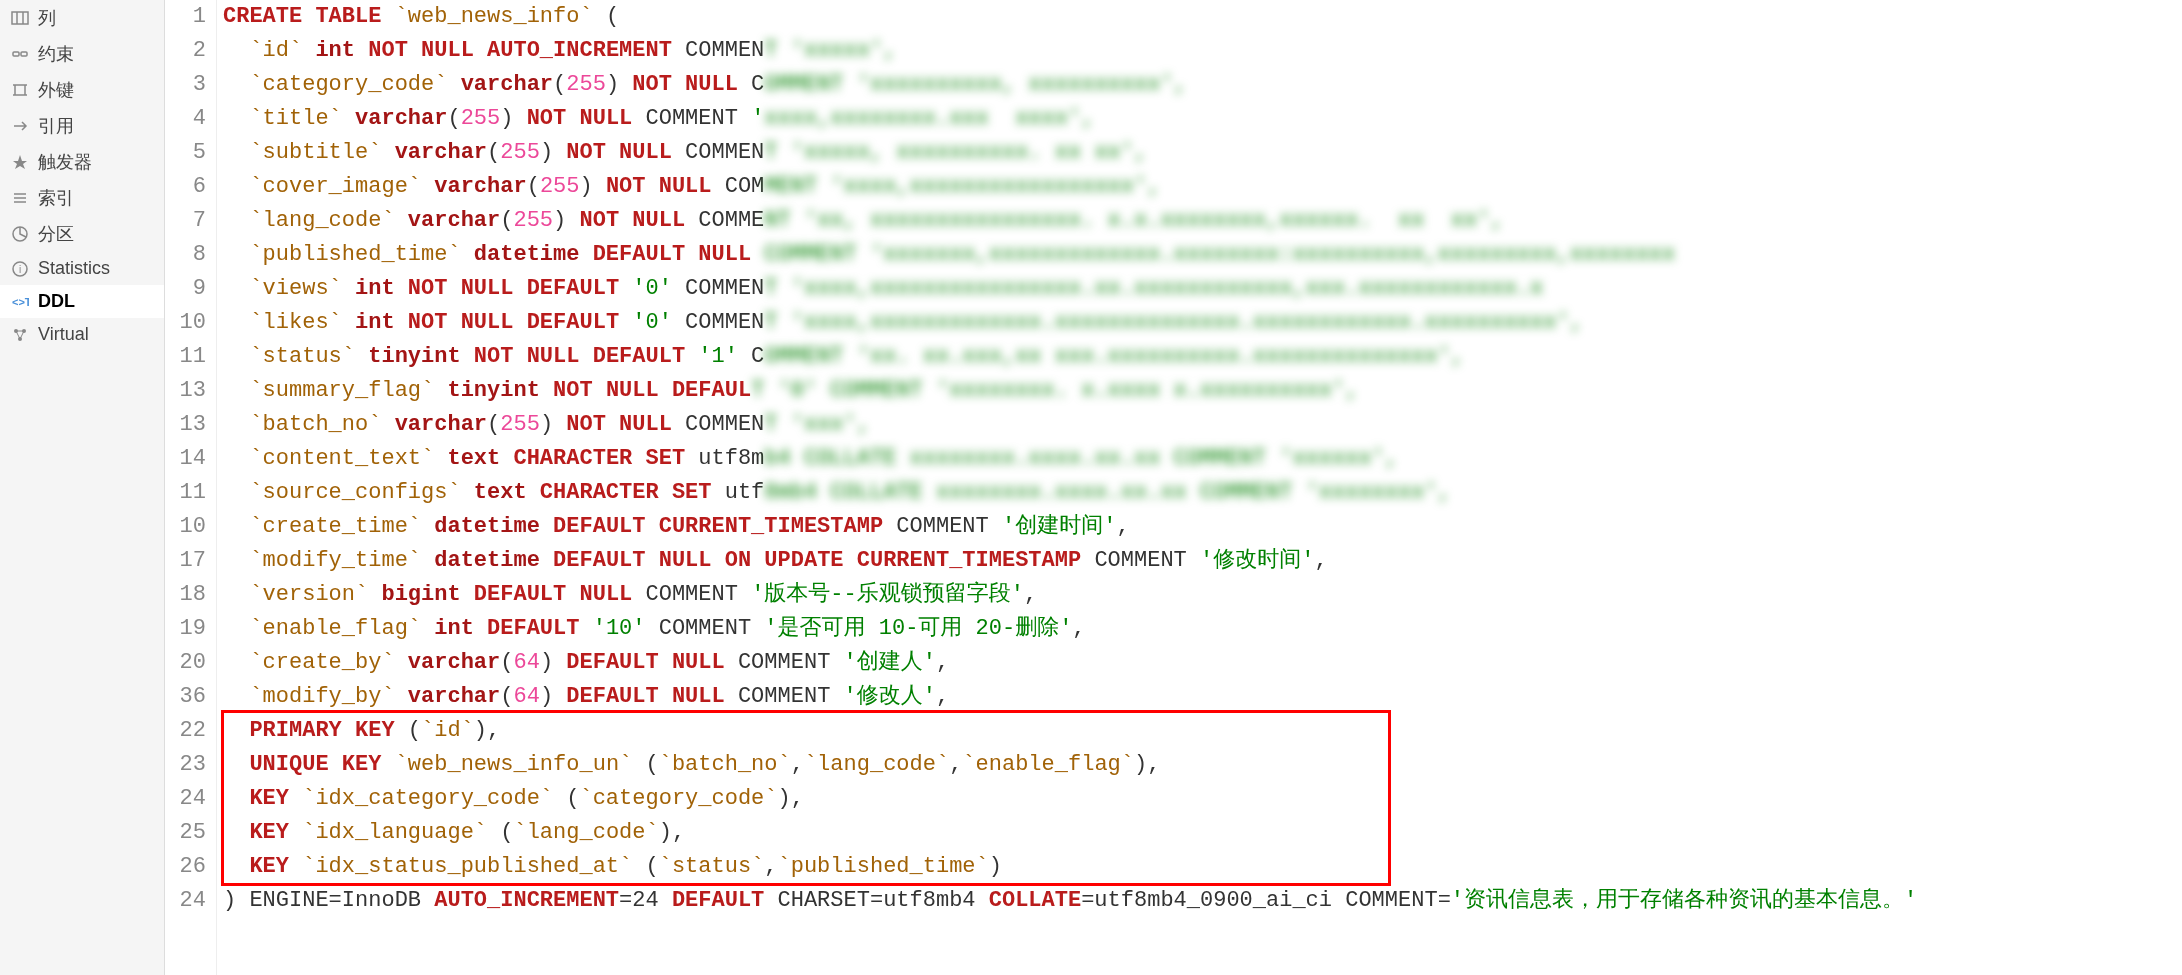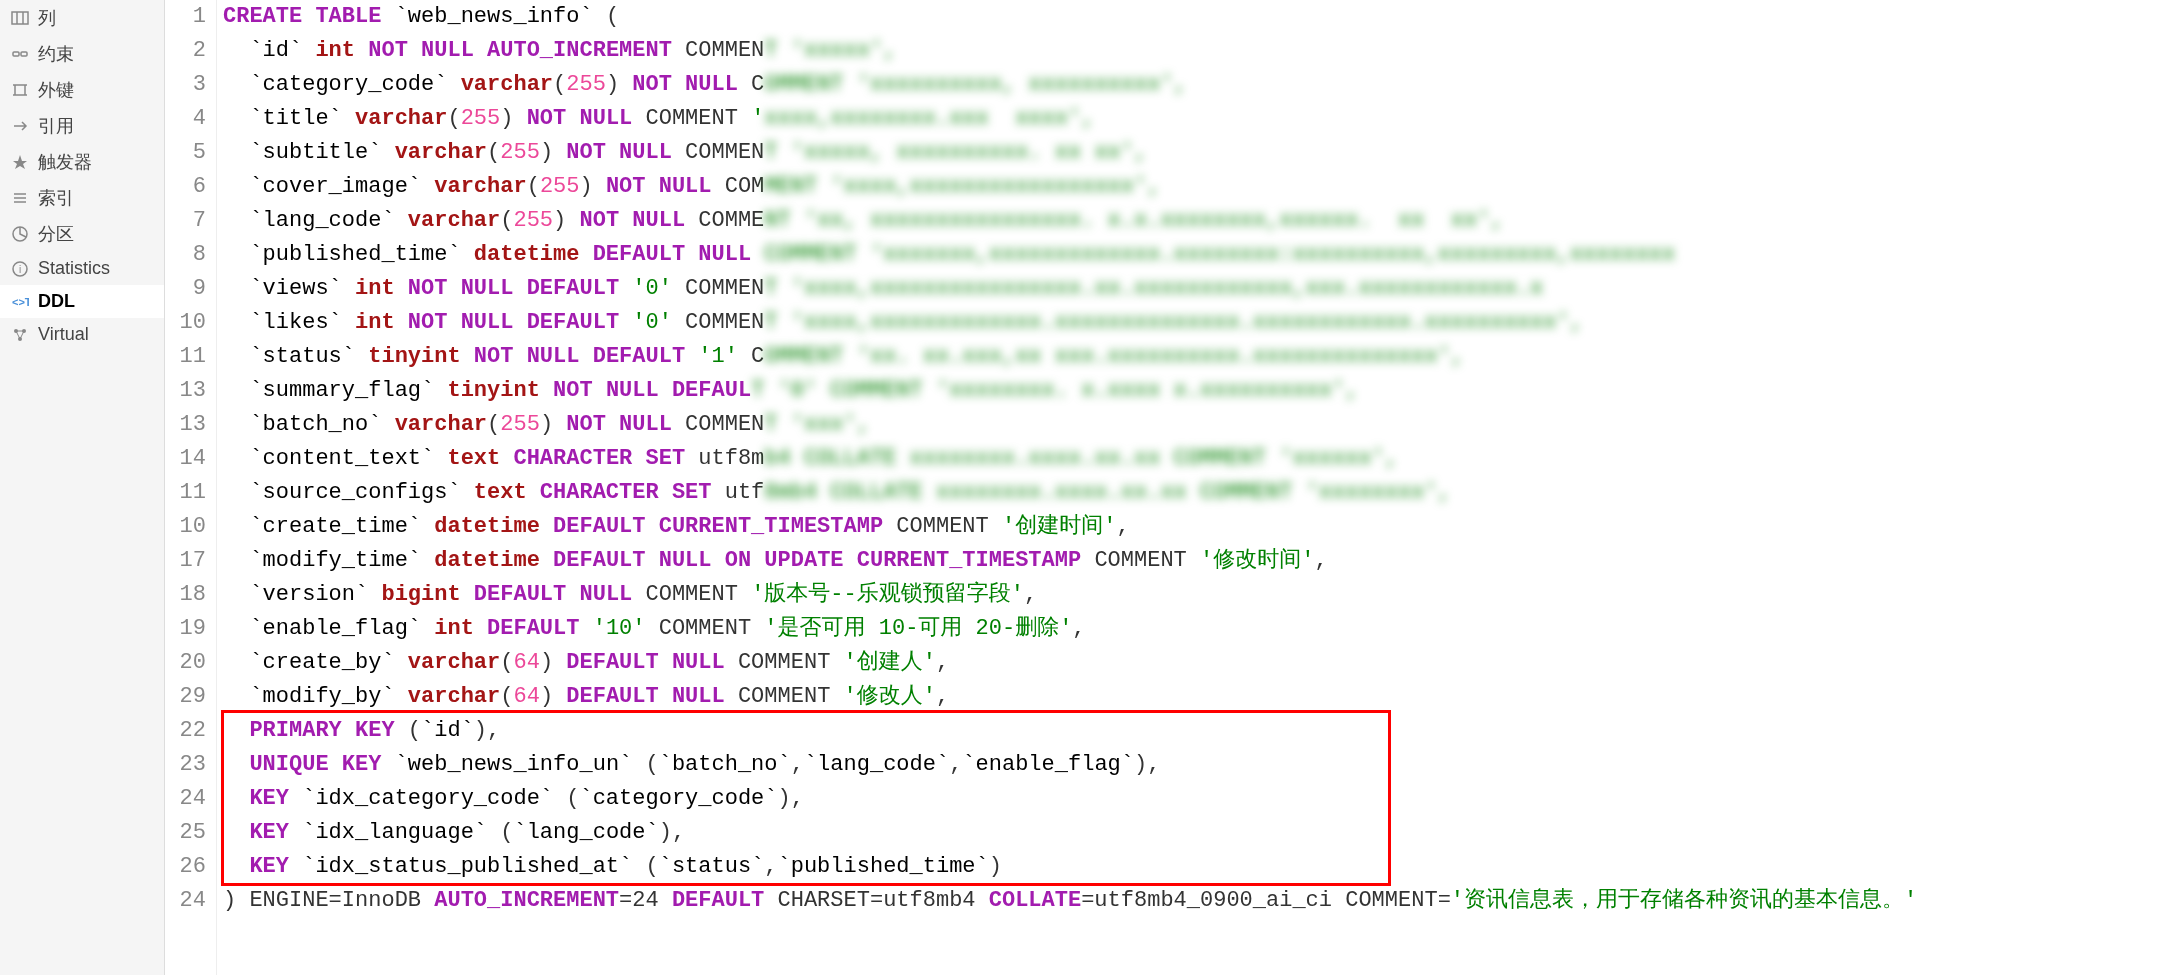--- a/index.html
+++ b/index.html
@@ -68,25 +68,25 @@
 }
 .code-line {
   height: 34px;
   white-space: pre;
 }
 .box-highlight {
   position: absolute;
   border: 3px solid #ff0000;
   pointer-events: none;
 }
-.kw { color: #a21caf; font-weight: bold; }
+.kw { color: #b91c1c; font-weight: bold; }
 .ty { color: #a31515; font-weight: bold; }
 .num { color: #ec4899; }
 .str { color: #008000; }
-.ident { color: #000000; }
+.ident { color: #a16207; }
 .blurred {
   filter: blur(5px);
   -webkit-filter: blur(5px);
   color: #008000;
 }
 </style>
 </head>
 <body>
 
 <div class="sidebar">
@@ -195,21 +195,21 @@
       <div>11</div>
       <div>13</div>
       <div>13</div>
       <div>14</div>
       <div>11</div>
       <div>10</div>
       <div>17</div>
       <div>18</div>
       <div>19</div>
       <div>20</div>
-      <div>29</div>
+      <div>36</div>
       <div>22</div>
       <div>23</div>
       <div>24</div>
       <div>25</div>
       <div>26</div>
       <div>24</div>
     </div>
   <div class="code" id="code"><div class="code-line"><span class="kw">CREATE TABLE</span> <span class="ident">`web_news_info`</span> (</div><div class="code-line">  <span class="ident">`id`</span> <span class="ty">int</span> <span class="kw">NOT NULL</span> <span class="kw">AUTO_INCREMENT</span> COMMEN<span class="blurred">T 'xxxxx',</span></div><div class="code-line">  <span class="ident">`category_code`</span> <span class="ty">varchar</span>(<span class="num">255</span>) <span class="kw">NOT NULL</span> C<span class="blurred">OMMENT 'xxxxxxxxxx, xxxxxxxxxx',</span></div><div class="code-line">  <span class="ident">`title`</span> <span class="ty">varchar</span>(<span class="num">255</span>) <span class="kw">NOT NULL</span> COMMENT <span class="str">'</span><span class="blurred">xxxx,xxxxxxxx.xxx  xxxx',</span></div><div class="code-line">  <span class="ident">`subtitle`</span> <span class="ty">varchar</span>(<span class="num">255</span>) <span class="kw">NOT NULL</span> COMMEN<span class="blurred">T 'xxxxx, xxxxxxxxxx. xx xx',</span></div><div class="code-line">  <span class="ident">`cover_image`</span> <span class="ty">varchar</span>(<span class="num">255</span>) <span class="kw">NOT NULL</span> COM<span class="blurred">MENT 'xxxx,xxxxxxxxxxxxxxxxx',</span></div><div class="code-line">  <span class="ident">`lang_code`</span> <span class="ty">varchar</span>(<span class="num">255</span>) <span class="kw">NOT NULL</span> COMME<span class="blurred">NT 'xx, xxxxxxxxxxxxxxxx. x.x.xxxxxxxx,xxxxxx.  xx  xx',</span></div><div class="code-line">  <span class="ident">`published_time`</span> <span class="ty">datetime</span> <span class="kw">DEFAULT NULL</span> <span class="blurred">COMMENT 'xxxxxxx,xxxxxxxxxxxxx.xxxxxxxx:xxxxxxxxxx,xxxxxxxxx,xxxxxxxx</span></div><div class="code-line">  <span class="ident">`views`</span> <span class="ty">int</span> <span class="kw">NOT NULL</span> <span class="kw">DEFAULT</span> <span class="str">'0'</span> COMMEN<span class="blurred">T 'xxxx,xxxxxxxxxxxxxxxx.xx.xxxxxxxxxxxx,xxx.xxxxxxxxxxxx.x</span></div><div class="code-line">  <span class="ident">`likes`</span> <span class="ty">int</span> <span class="kw">NOT NULL</span> <span class="kw">DEFAULT</span> <span class="str">'0'</span> COMMEN<span class="blurred">T 'xxxx,xxxxxxxxxxxxx.xxxxxxxxxxxxxx.xxxxxxxxxxxx.xxxxxxxxxx',</span></div><div class="code-line">  <span class="ident">`status`</span> <span class="ty">tinyint</span> <span class="kw">NOT NULL</span> <span class="kw">DEFAULT</span> <span class="str">'1'</span> C<span class="blurred">OMMENT 'xx. xx.xxx,xx xxx.xxxxxxxxxx.xxxxxxxxxxxxxx',</span></div><div class="code-line">  <span class="ident">`summary_flag`</span> <span class="ty">tinyint</span> <span class="kw">NOT NULL</span> <span class="kw">DEFAUL</span><span class="blurred">T '0' COMMENT 'xxxxxxxx. x.xxxx x.xxxxxxxxxx',</span></div><div class="code-line">  <span class="ident">`batch_no`</span> <span class="ty">varchar</span>(<span class="num">255</span>) <span class="kw">NOT NULL</span> COMMEN<span class="blurred">T 'xxx',</span></div><div class="code-line">  <span class="ident">`content_text`</span> <span class="ty">text</span> <span class="kw">CHARACTER SET</span> utf8m<span class="blurred">b4 COLLATE xxxxxxxx.xxxx.xx.xx COMMENT 'xxxxxx',</span></div><div class="code-line">  <span class="ident">`source_configs`</span> <span class="ty">text</span> <span class="kw">CHARACTER SET</span> utf<span class="blurred">8mb4 COLLATE xxxxxxxx.xxxx.xx.xx COMMENT 'xxxxxxxx',</span></div><div class="code-line">  <span class="ident">`create_time`</span> <span class="ty">datetime</span> <span class="kw">DEFAULT CURRENT_TIMESTAMP</span> COMMENT <span class="str">'创建时间'</span>,</div><div class="code-line">  <span class="ident">`modify_time`</span> <span class="ty">datetime</span> <span class="kw">DEFAULT NULL</span> <span class="kw">ON UPDATE CURRENT_TIMESTAMP</span> COMMENT <span class="str">'修改时间'</span>,</div><div class="code-line">  <span class="ident">`version`</span> <span class="ty">bigint</span> <span class="kw">DEFAULT NULL</span> COMMENT <span class="str">'版本号--乐观锁预留字段'</span>,</div><div class="code-line">  <span class="ident">`enable_flag`</span> <span class="ty">int</span> <span class="kw">DEFAULT</span> <span class="str">'10'</span> COMMENT <span class="str">'是否可用 10-可用 20-删除'</span>,</div><div class="code-line">  <span class="ident">`create_by`</span> <span class="ty">varchar</span>(<span class="num">64</span>) <span class="kw">DEFAULT NULL</span> COMMENT <span class="str">'创建人'</span>,</div><div class="code-line">  <span class="ident">`modify_by`</span> <span class="ty">varchar</span>(<span class="num">64</span>) <span class="kw">DEFAULT NULL</span> COMMENT <span class="str">'修改人'</span>,</div><div class="code-line">  <span class="kw">PRIMARY KEY</span> (<span class="ident">`id`</span>),</div><div class="code-line">  <span class="kw">UNIQUE KEY</span> <span class="ident">`web_news_info_un`</span> (<span class="ident">`batch_no`</span>,<span class="ident">`lang_code`</span>,<span class="ident">`enable_flag`</span>),</div><div class="code-line">  <span class="kw">KEY</span> <span class="ident">`idx_category_code`</span> (<span class="ident">`category_code`</span>),</div><div class="code-line">  <span class="kw">KEY</span> <span class="ident">`idx_language`</span> (<span class="ident">`lang_code`</span>),</div><div class="code-line">  <span class="kw">KEY</span> <span class="ident">`idx_status_published_at`</span> (<span class="ident">`status`</span>,<span class="ident">`published_time`</span>)</div><div class="code-line">) ENGINE=InnoDB <span class="kw">AUTO_INCREMENT</span>=24 <span class="kw">DEFAULT</span> CHARSET=utf8mb4 <span class="kw">COLLATE</span>=utf8mb4_0900_ai_ci COMMENT=<span class="str">'资讯信息表，用于存储各种资讯的基本信息。'</span></div><div class="box-highlight" style="top: 710px; left: 4px; width: 1170px; height: 176px;"></div></div>
 </div>
 

